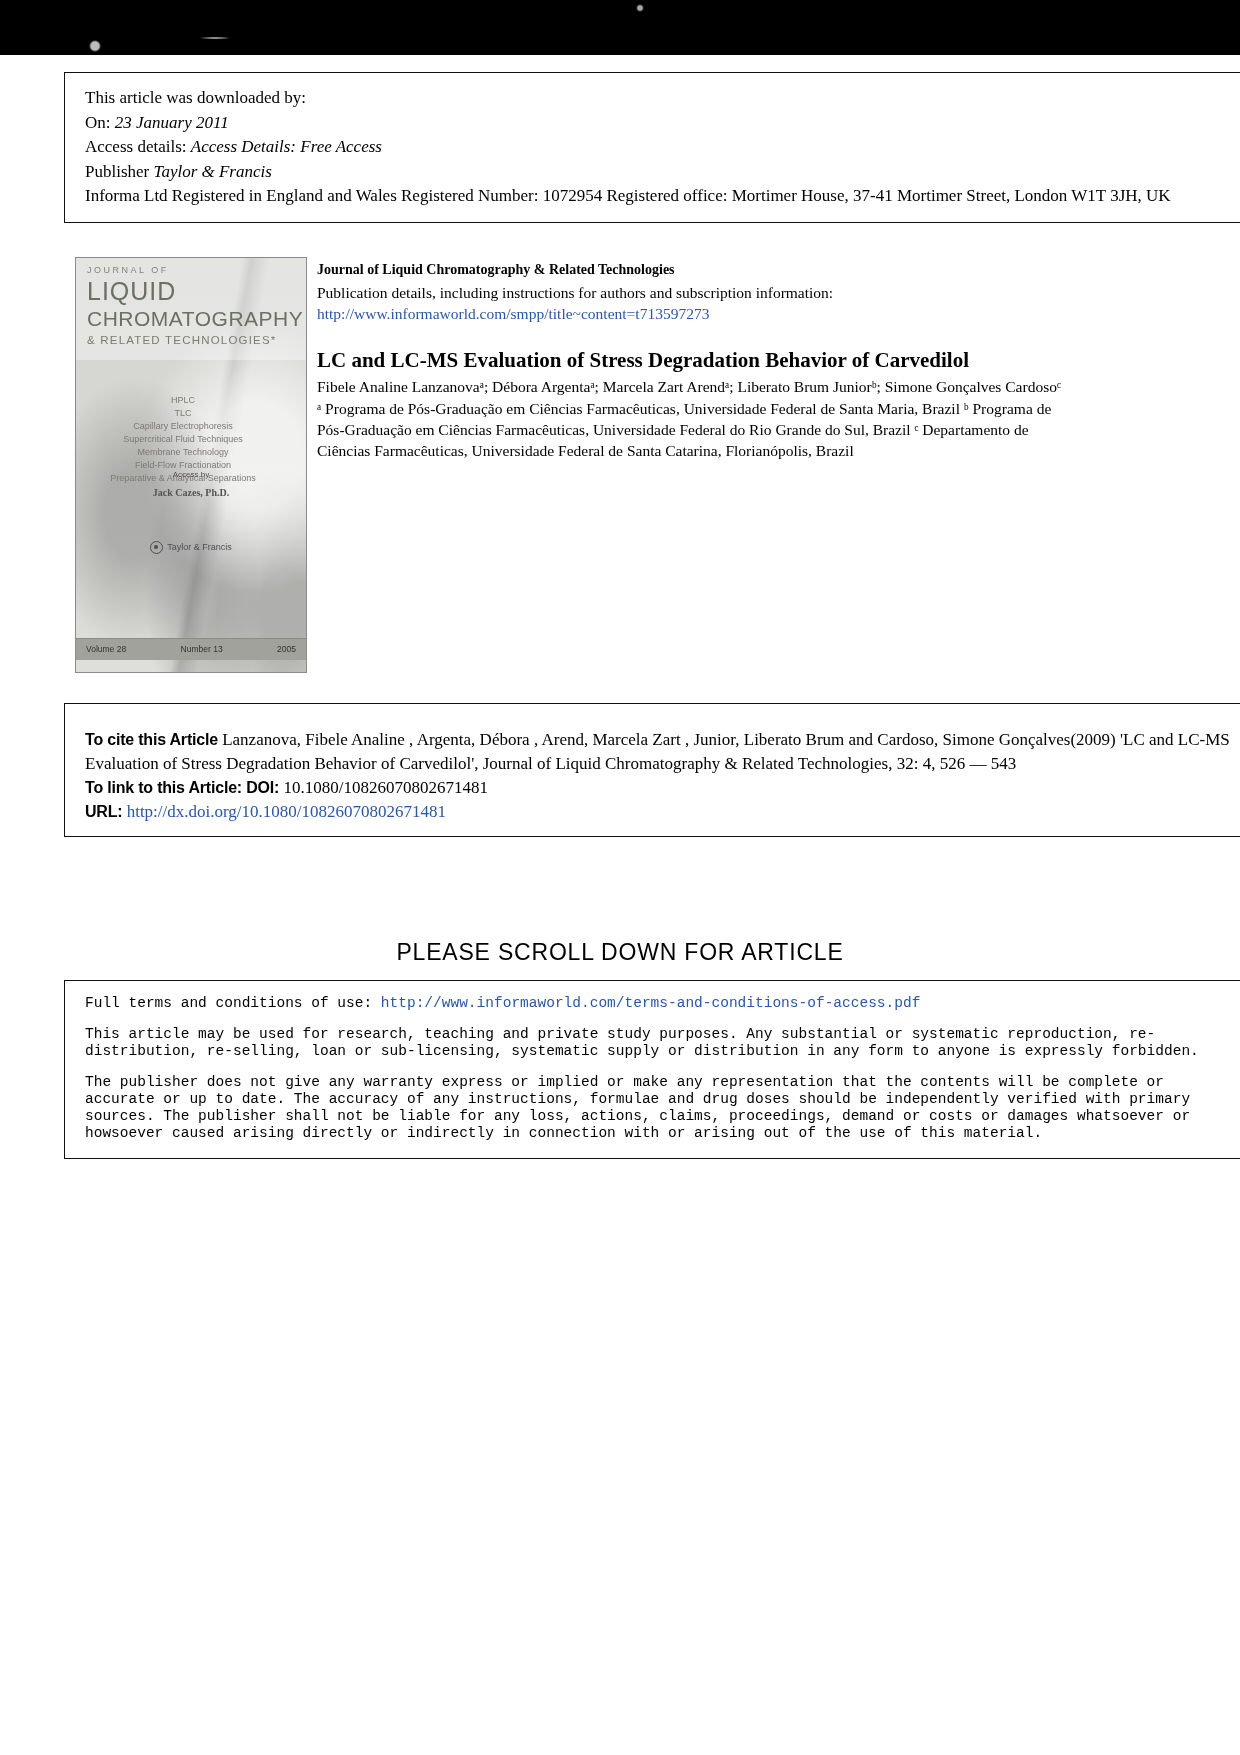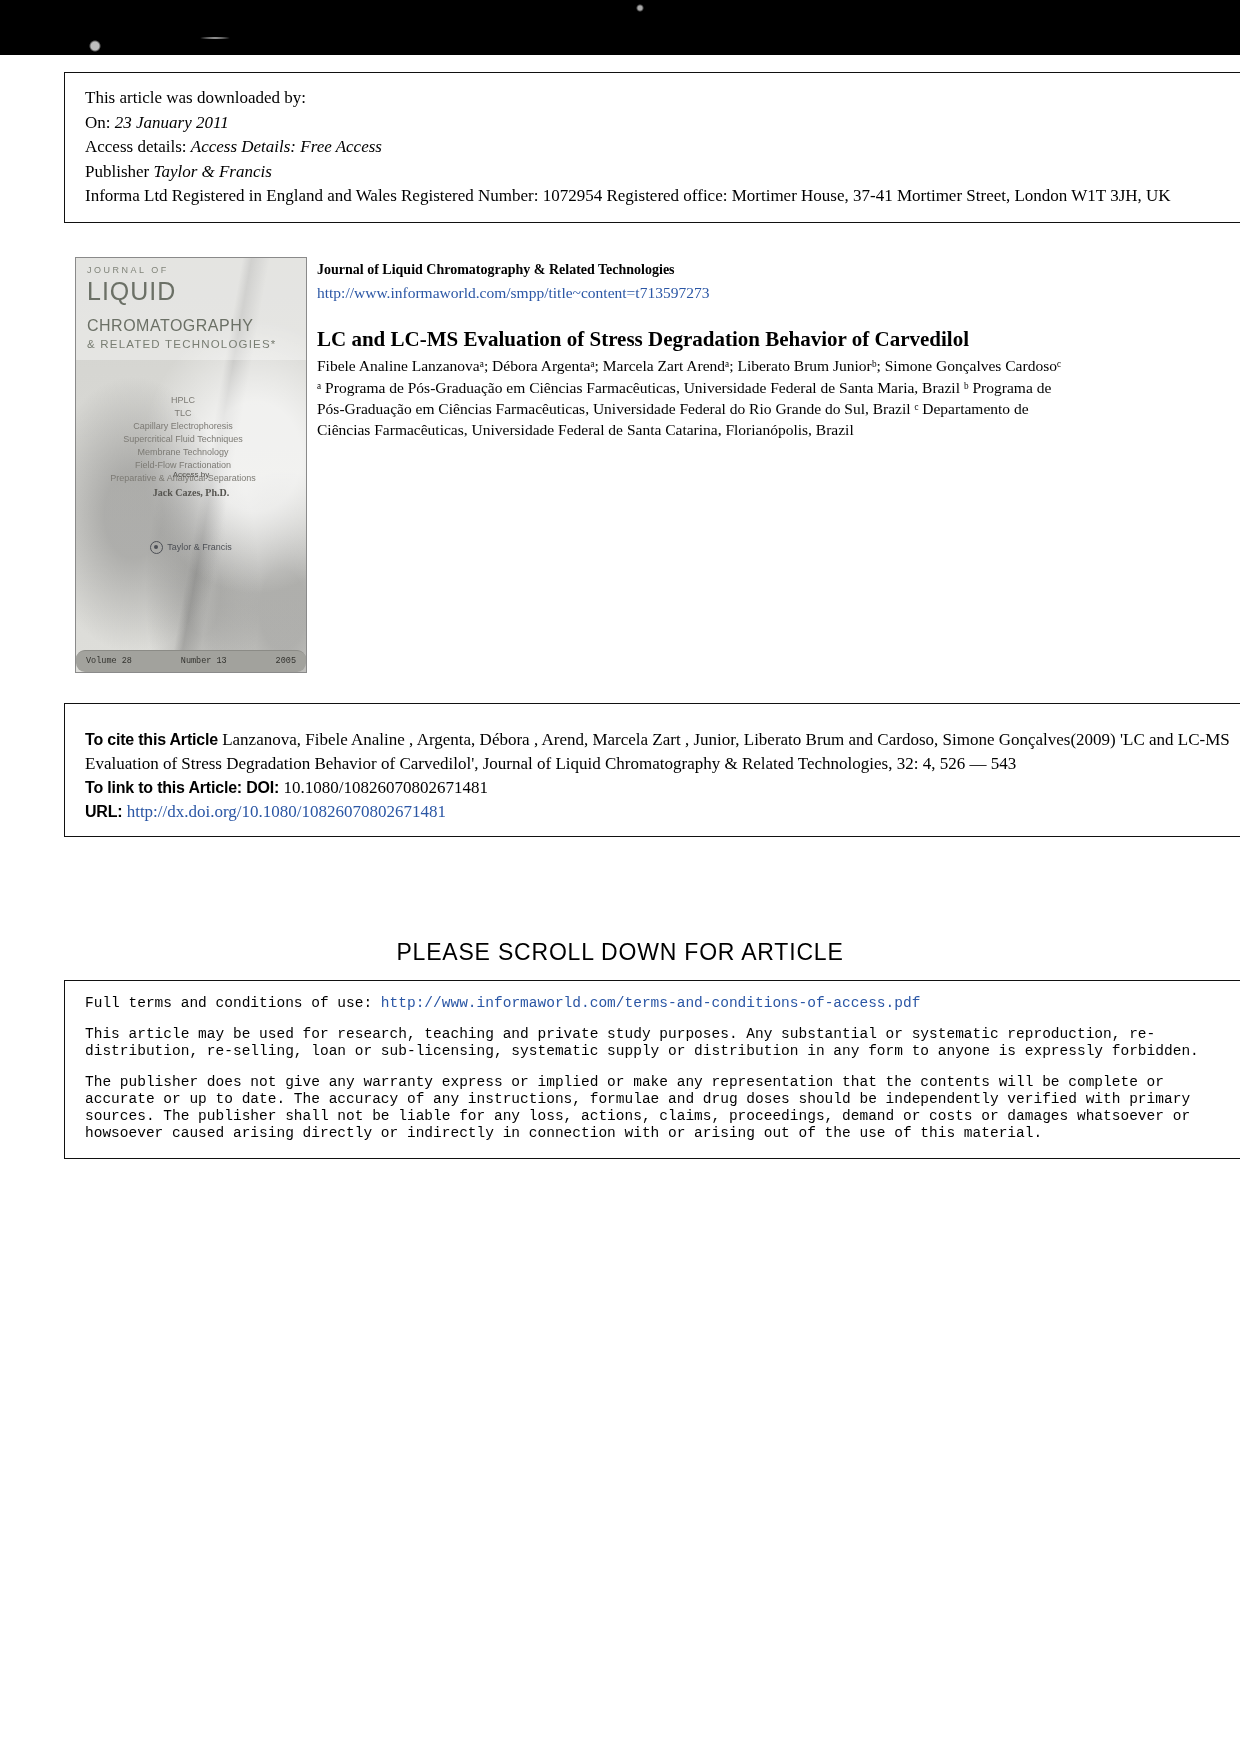--- a/index.html
+++ b/index.html
@@ -72,21 +72,21 @@
     position: absolute; top: 0; left: 0; right: 0; height: 102px;
     background: rgba(255,255,255,.38);
   }
   .cover-masthead {
     position: absolute; top: 7px; left: 11px; right: 6px;
     color: #6b7066;
     font-family: "Liberation Sans", sans-serif;
   }
   .cover-journal-of { font-size: 9px; letter-spacing: 2.5px; color: #80847a; margin-bottom: 2px; }
   .cover-liquid { font-size: 25px; letter-spacing: 1px; }
-  .cover-chroma { font-size: 16px; letter-spacing: .5px; margin-top: 11px; }
+  .cover-chroma { font-size: 21px; letter-spacing: .5px; margin-top: 1px; }
   .cover-related { font-size: 11.5px; letter-spacing: 1.2px; margin-top: 3px; color: #787d72; }
 
   .cover-topics {
     position: absolute; top: 112px; left: 0; right: 16px;
     text-align: center;
     font-family: "Liberation Sans", sans-serif;
     font-size: 9px; line-height: 13px;
     color: #7c7a74;
     margin-top: 24px;
   }
@@ -109,27 +109,27 @@
     display: inline-block; width: 13px; height: 13px;
     border: 1.5px solid #4c4f55; border-radius: 50%;
     box-sizing: border-box;
     position: relative;
   }
   .tf-circle::after {
     content: ""; position: absolute; left: 3px; top: 3px;
     width: 4px; height: 4px; border-radius: 50%; background: #4c4f55;
   }
   .cover-bottombar {
-    position: absolute; bottom: 0; left: 0; right: 0; height: 21px;
+    position: absolute; bottom: 12px; left: 0; right: 0; height: 21px;
     background: #a2a29d;
     border-top: 1px solid #8b8b86;
     display: flex; justify-content: space-between; align-items: center;
     padding: 0 10px;
-    font-family: Liberation Mono, monospace;
-    font-size: 8.5px; color: #33332f; border-radius: 9px;
+    font-family: Liberation Sans, sans-serif;
+    font-size: 8.5px; color: #33332f;
   }
 
   .journal-info {
     margin-left: 10px;
     width: 745px;
     padding-top: 5px;
   }
   .journal-info h1 {
     margin: 0 0 4px 0;
     font-size: 14px;
@@ -221,20 +221,21 @@
     </div>
     <div class="cover-bottombar">
       <span>Volume 28</span>
       <span>Number 13</span>
       <span>2005</span>
     </div>
   </div>
 
   <div class="journal-info">
     <h1>Journal of Liquid Chromatography &amp; Related Technologies</h1>
+    <p>Publication details, including instructions for authors and subscription information:</p>
     <p><a class="link">http://www.informaworld.com/smpp/title~content=t713597273</a></p>
     <h2>LC and LC-MS Evaluation of Stress Degradation Behavior of Carvedilol</h2>
     <p class="authors">Fibele Analine Lanzanovaᵃ; Débora Argentaᵃ; Marcela Zart Arendᵃ; Liberato Brum Juniorᵇ; Simone Gonçalves Cardosoᶜ</p>
     <p class="affil">ᵃ Programa de Pós-Graduação em Ciências Farmacêuticas, Universidade Federal de Santa Maria, Brazil ᵇ Programa de Pós-Graduação em Ciências Farmacêuticas, Universidade Federal do Rio Grande do Sul, Brazil ᶜ Departamento de Ciências Farmacêuticas, Universidade Federal de Santa Catarina, Florianópolis, Brazil</p>
   </div>
 
 </div>
 
 <div class="box citation-box">
   <p><span class="cite-label">To cite this Article</span><span> Lanzanova, Fibele Analine , Argenta, Débora , Arend, Marcela Zart , Junior, Liberato Brum and Cardoso, Simone Gonçalves(2009) 'LC and LC-MS Evaluation of Stress Degradation Behavior of Carvedilol', Journal of Liquid Chromatography &amp; Related Technologies, 32: 4, 526 — 543</span></p>

